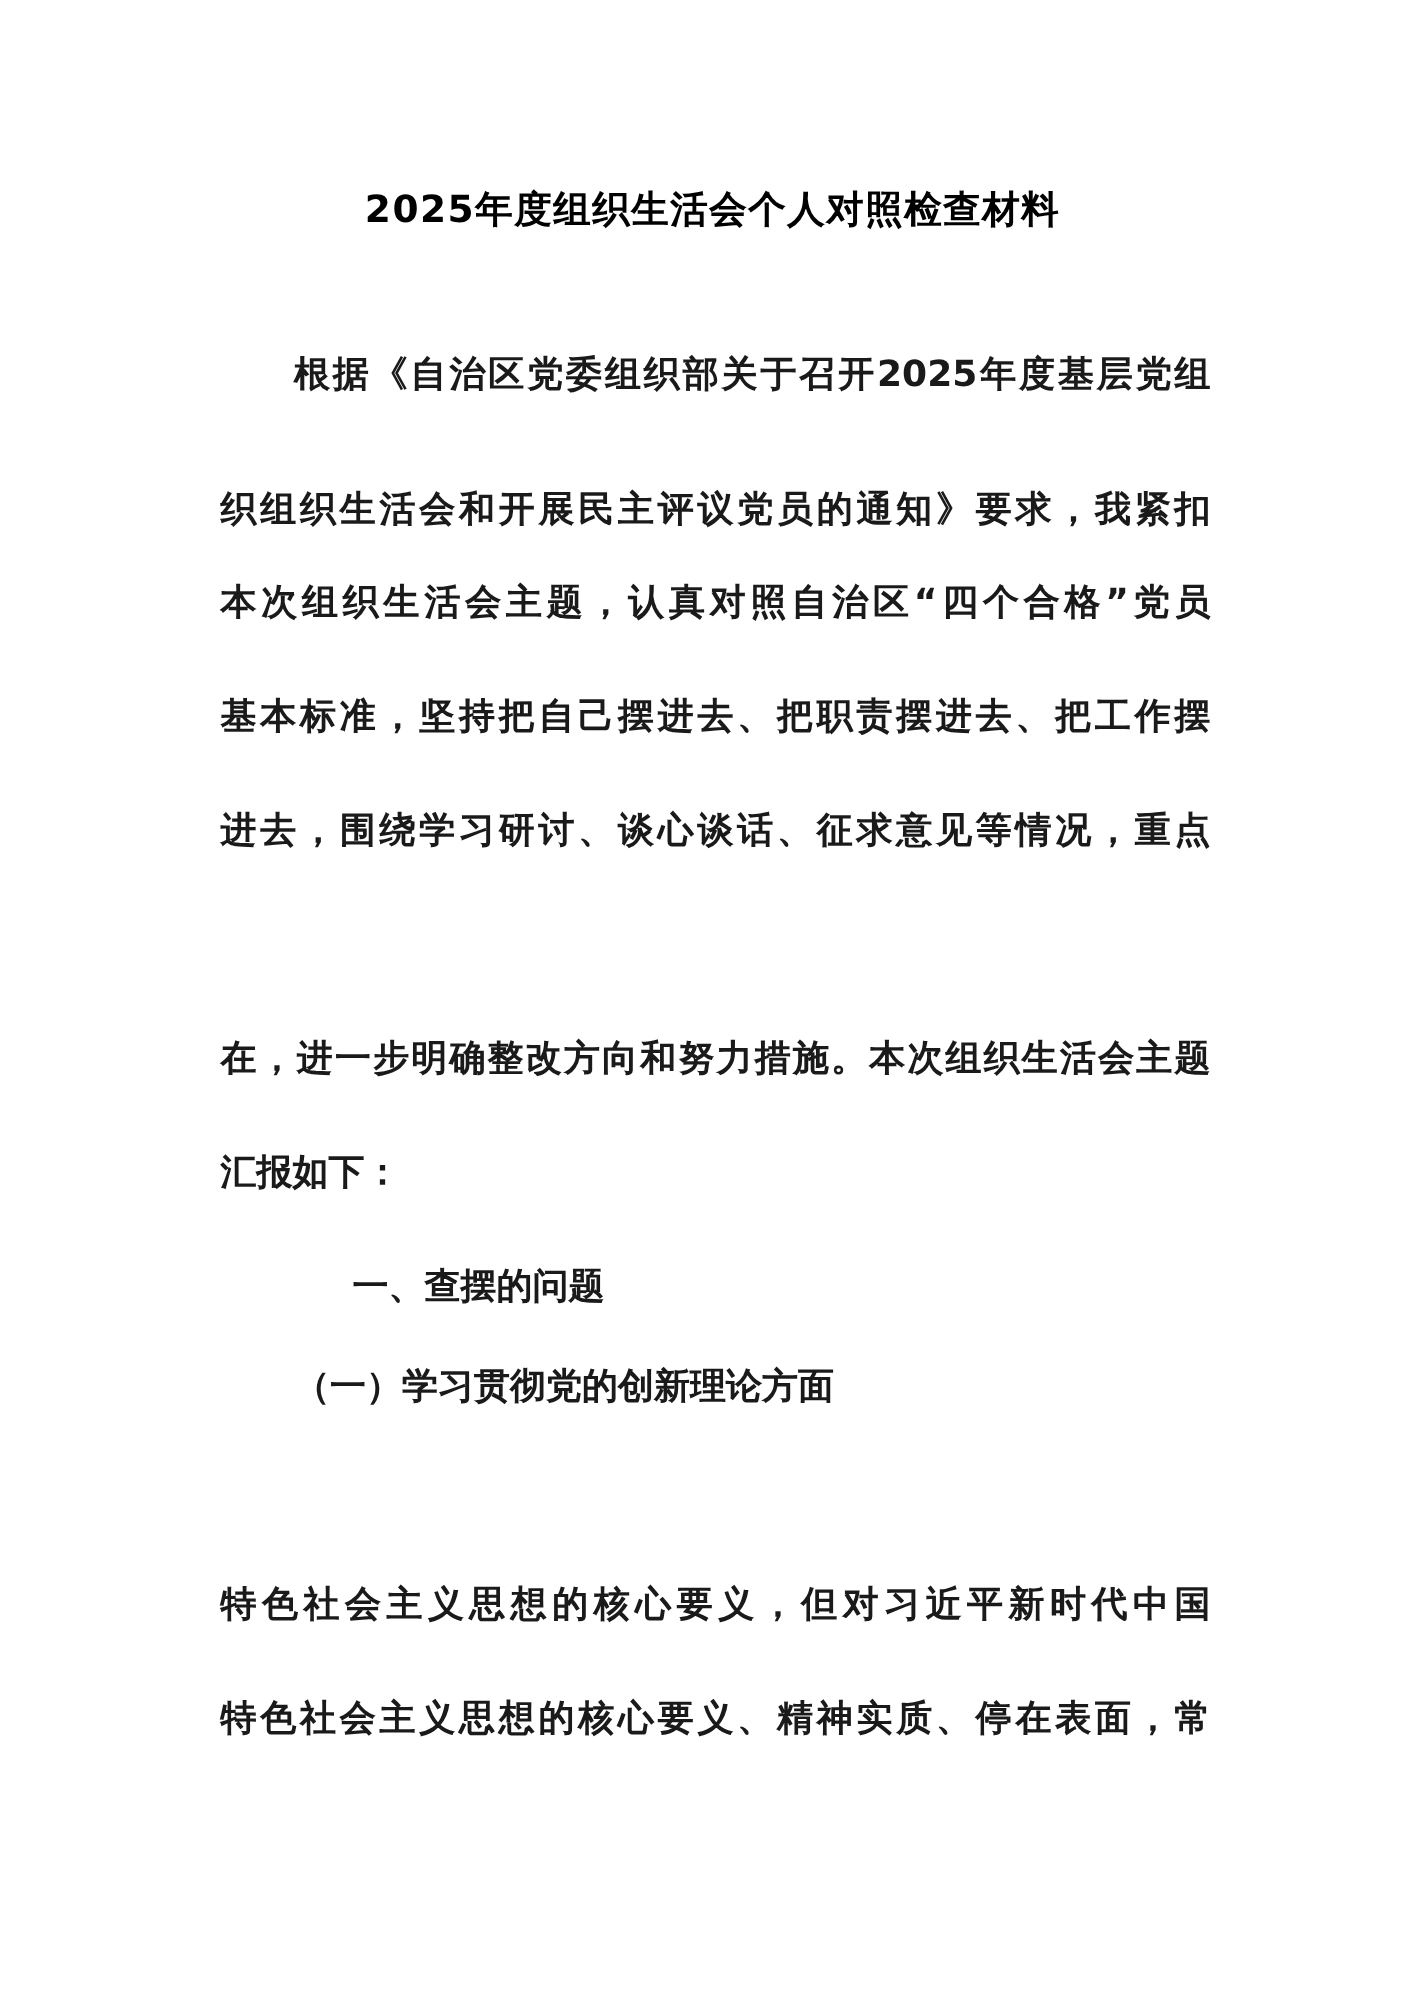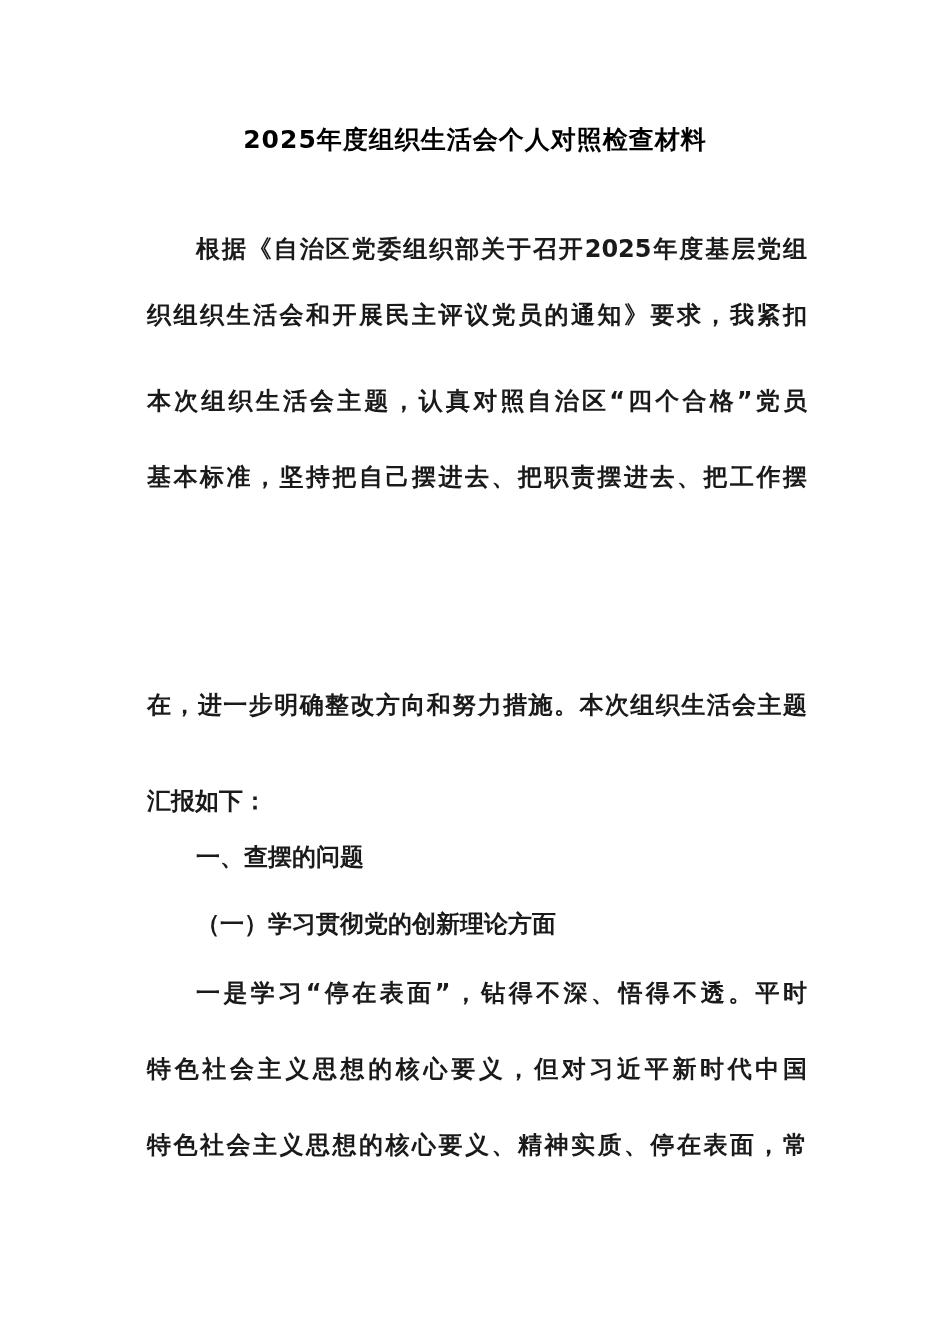--- a/index.html
+++ b/index.html
@@ -41,21 +41,20 @@
     font-size: 24px;
     line-height: 30px;
     white-space: nowrap;
     text-align: justify;
     text-align-last: justify;
     color: #1a1a1a;
     font-weight: bold;
   }
   .line.last {
     text-align-last: left;
-    margin-top: 20px;
   }
   .line.indent {
     left: 196px;
     width: 611px;
   }
   .line.heading {
     text-align-last: left;
   }
   .line.sub {
     left: 196px;
@@ -63,27 +62,27 @@
   }
 </style>
 </head>
 <body>
 
 <div class="page">
 
   <div class="title">2025年度组织生活会个人对照检查材料</div>
 
   <div class="line indent" style="top:234px;">根据《自治区党委组织部关于召开2025年度基层党组</div>
-  <div class="line" style="top:300px;">织组织生活会和开展民主评议党员的通知》要求，我紧扣</div>
+  <div class="line" style="top:324px;">织组织生活会和开展民主评议党员的通知》要求，我紧扣</div>
   <div class="line" style="top:386px;">本次组织生活会主题，认真对照自治区“四个合格”党员</div>
   <div class="line" style="top:462px;">基本标准，坚持把自己摆进去、把职责摆进去、把工作摆</div>
+  <div class="line" style="top:538px;">进去，围绕学习研讨、谈心谈话、征求意见等情况，重点</div>
   <div class="line" style="top:690px;">在，进一步明确整改方向和努力措施。本次组织生活会主题</div>
   <div class="line last" style="top:766px;">汇报如下：</div>
 
-  <div class="line heading indent" style="top:842px;">一、查摆的问题</div>
+  <div class="line heading indent" style="top:842px;margin-left:39px;">一、查摆的问题</div>
 
   <div class="line sub" style="top:909px;">（一）学习贯彻党的创新理论方面</div>
 
-  <div class="line indent" style="top:978px;">一是学习“停在表面”，钻得不深、悟得不透。平时</div>
   <div class="line" style="top:1054px;">特色社会主义思想的核心要义，但对习近平新时代中国</div>
   <div class="line" style="top:1130px;">特色社会主义思想的核心要义、精神实质、停在表面，常</div>
 
 </div>
 
 </body></html>

